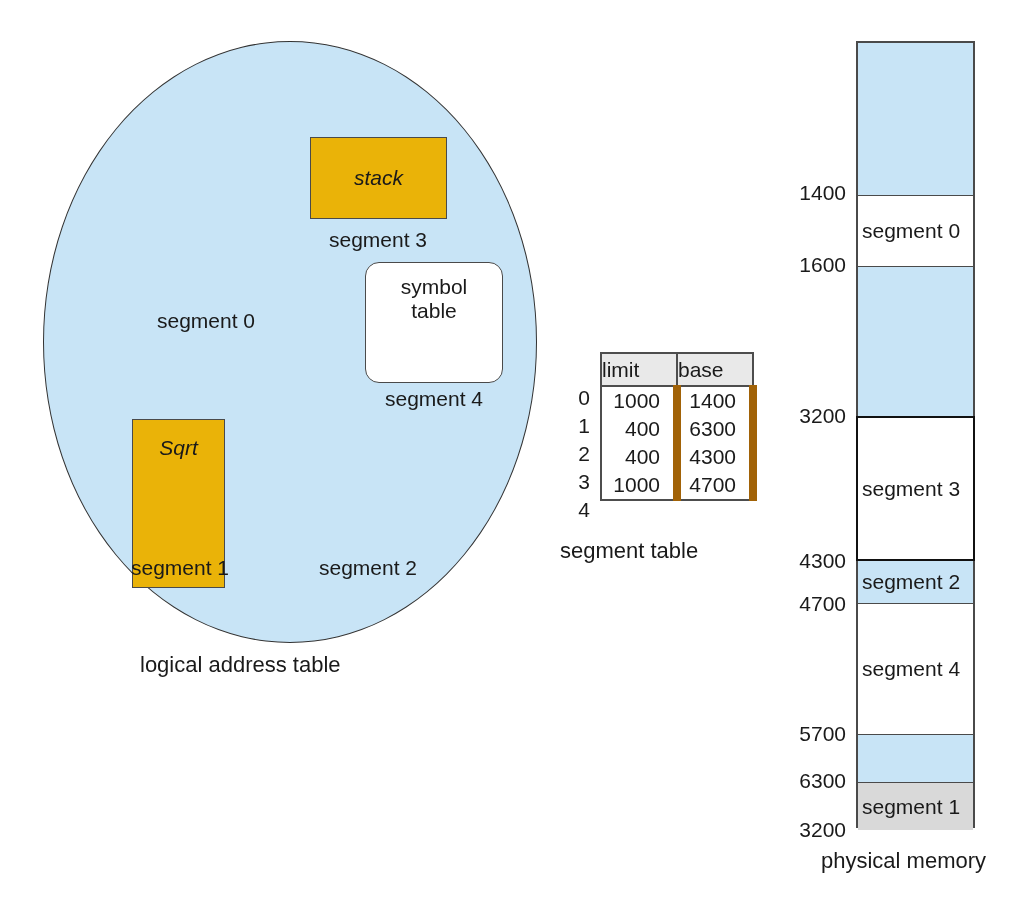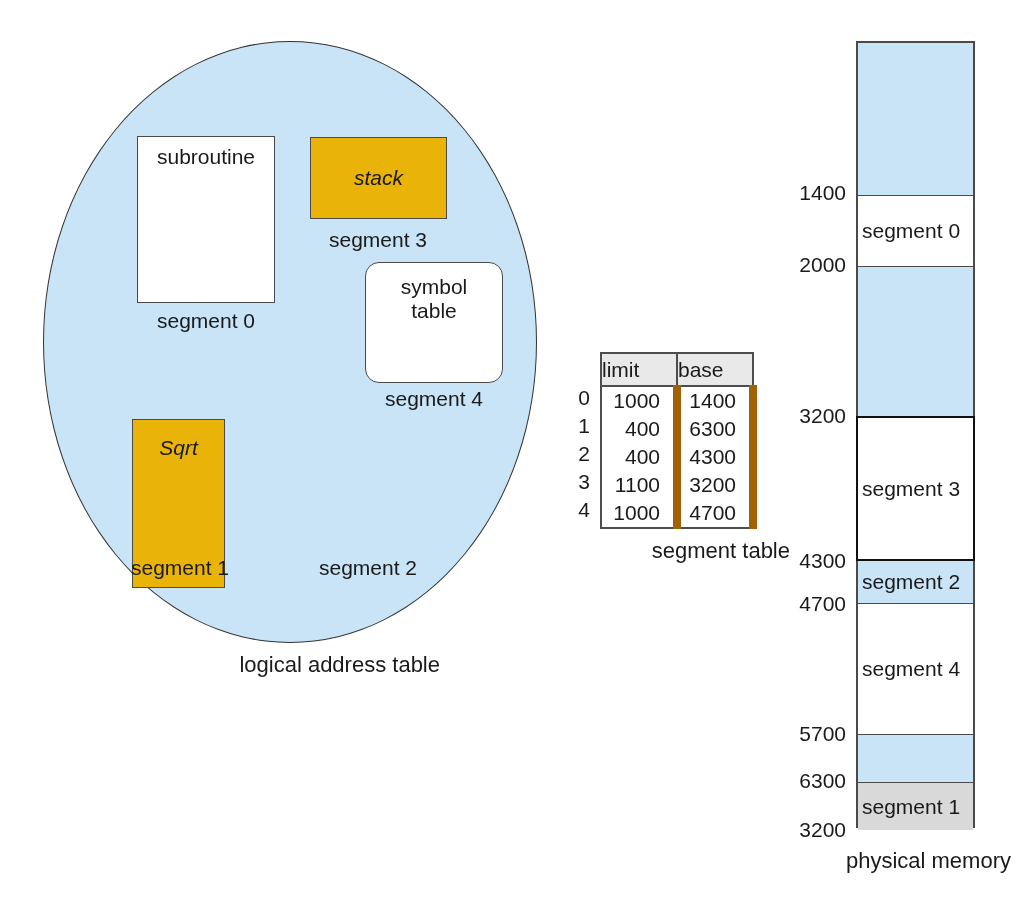--- a/index.html
+++ b/index.html
@@ -30,21 +30,21 @@
   }
   .seg-box.white{background:#ffffff;}
   .seg-box.gray{background:#eab308;font-style:italic;}
   .seg-label{
     font-size:21px;
     text-align:center;
     white-space:nowrap;
   }
   .caption{
     font-size:22px;
-    text-align:right;
+    text-align:left;
     white-space:nowrap;
   }
   .italic{font-style:italic;margin-top:42px;}
 
   
   .segtable{
     left:600px;top:352px;
     border-collapse:collapse;
     font-size:21px;
   }
@@ -99,23 +99,20 @@
     white-space:nowrap;
   }
 </style>
 </head>
 <body>
 
 <div id="canvas">
 
   <div class="abs ellipse"></div>
 
-  <div class="abs seg-box white" style="left:137px;top:136px;width:138px;height:167px;padding-top:8px;">
-    <span>subroutine</span>
-  </div>
 
   <div class="abs seg-box gray" style="left:310px;top:137px;width:137px;height:82px;display:flex;align-items:center;justify-content:center;">
     <span>stack</span>
   </div>
 
   <div class="abs seg-box white" style="left:365px;top:262px;width:138px;height:121px;padding:12px 24px 0;border-radius:14px;">
     <span>symbol table</span>
   </div>
 
   <div class="abs seg-box gray italic" style="left:132px;top:377px;width:93px;height:169px;padding-top:16px;">
@@ -151,42 +148,38 @@
     </tr>
     <tr>
       <td>400</td>
       <td>6300</td>
     </tr>
     <tr>
       <td>400</td>
       <td>4300</td>
     </tr>
     <tr>
-      <td>1100</td>
-      <td>3200</td>
-    </tr>
-    <tr>
       <td>1000</td>
       <td>4700</td>
     </tr>
   </tbody>
     </table>
 
   <div class="abs caption" style="left:560px;top:538px;width:230px;">segment table</div>
 
   <div class="abs memcol">
     <div class="band white b-top b-bot" style="top:152px;height:72px;">segment 0</div>
     <div class="band white thick" style="top:373px;height:145px;">segment 3</div>
     <div class="band blue b-bot" style="top:518px;height:43px;">segment 2</div>
     <div class="band white b-bot" style="top:561px;height:131px;">segment 4</div>
     <div class="band gray b-top" style="top:739px;height:48px;">segment 1</div>
   </div>
 
   <div class="abs addr" style="top:181px;">1400</div>
-  <div class="abs addr" style="top:253px;">2000</div>
+  <div class="abs addr" style="top:253px;">1600</div>
   <div class="abs addr" style="top:404px;">3200</div>
   <div class="abs addr" style="top:549px;">4300</div>
   <div class="abs addr" style="top:592px;">4700</div>
   <div class="abs addr" style="top:722px;">5700</div>
   <div class="abs addr" style="top:769px;">6300</div>
   <div class="abs addr" style="top:818px;">3200</div>
 
   <div class="abs caption" style="left:821px;top:848px;width:190px;">physical memory</div>
 
 </div>

